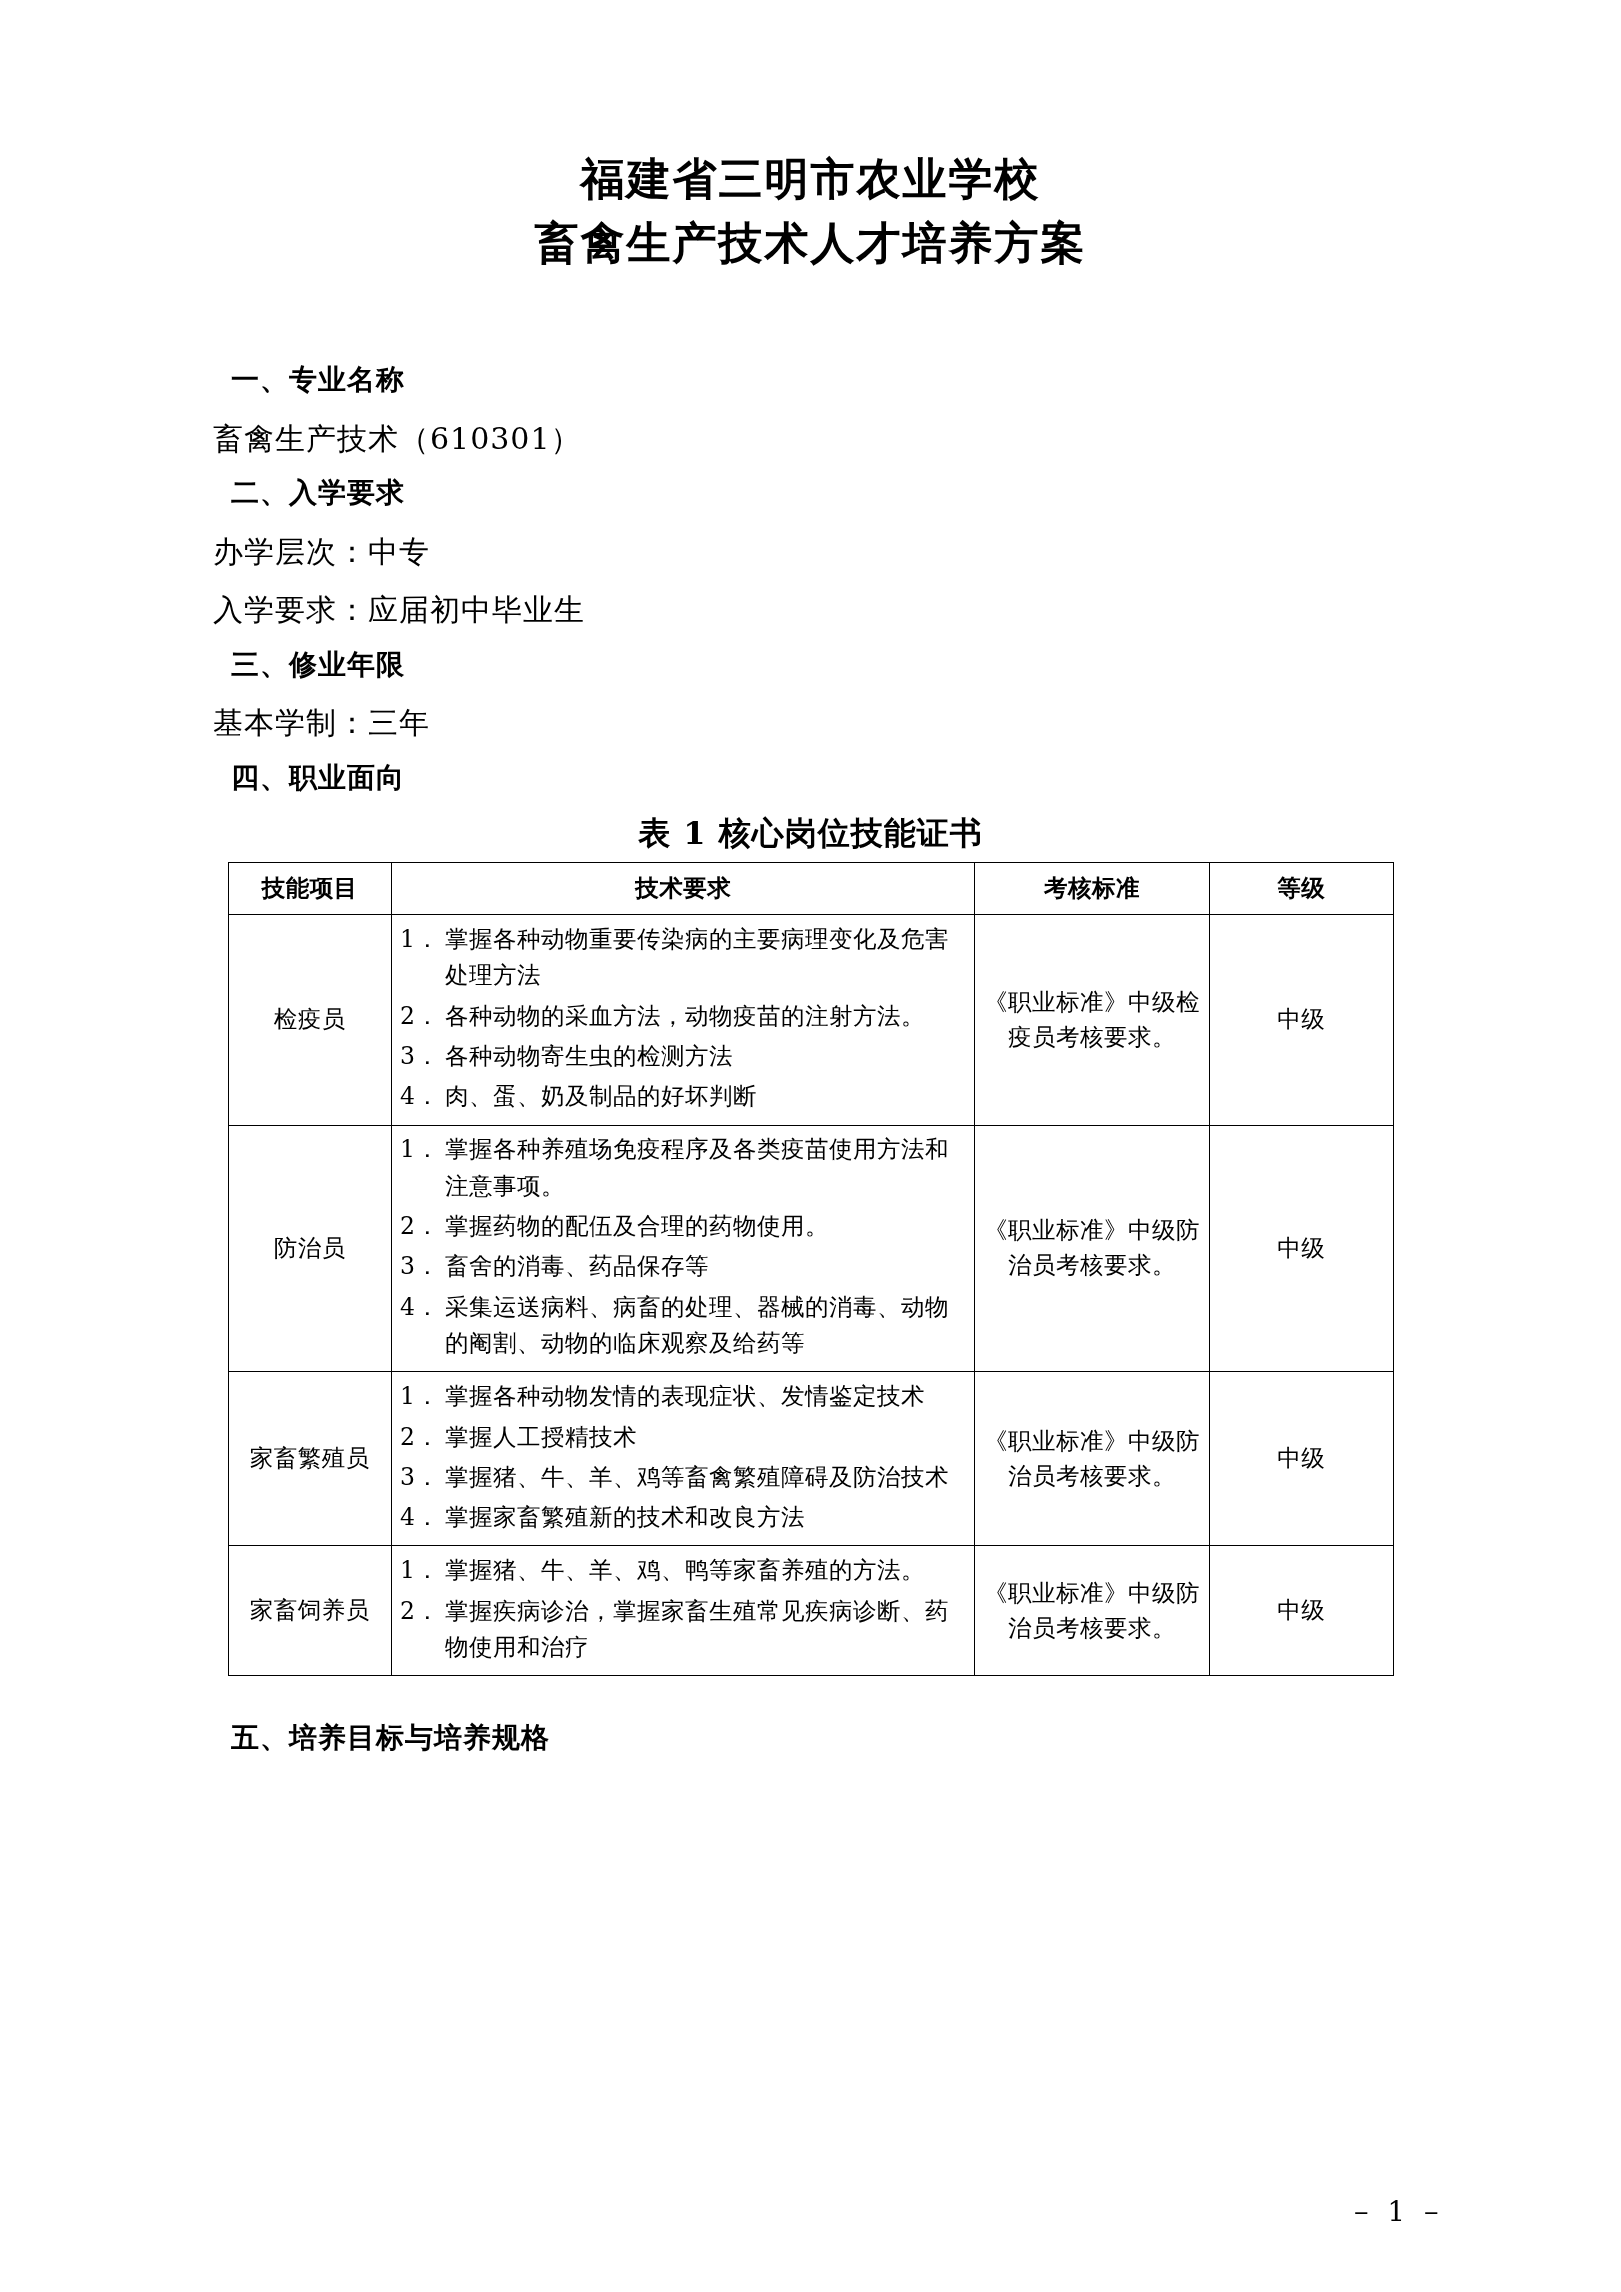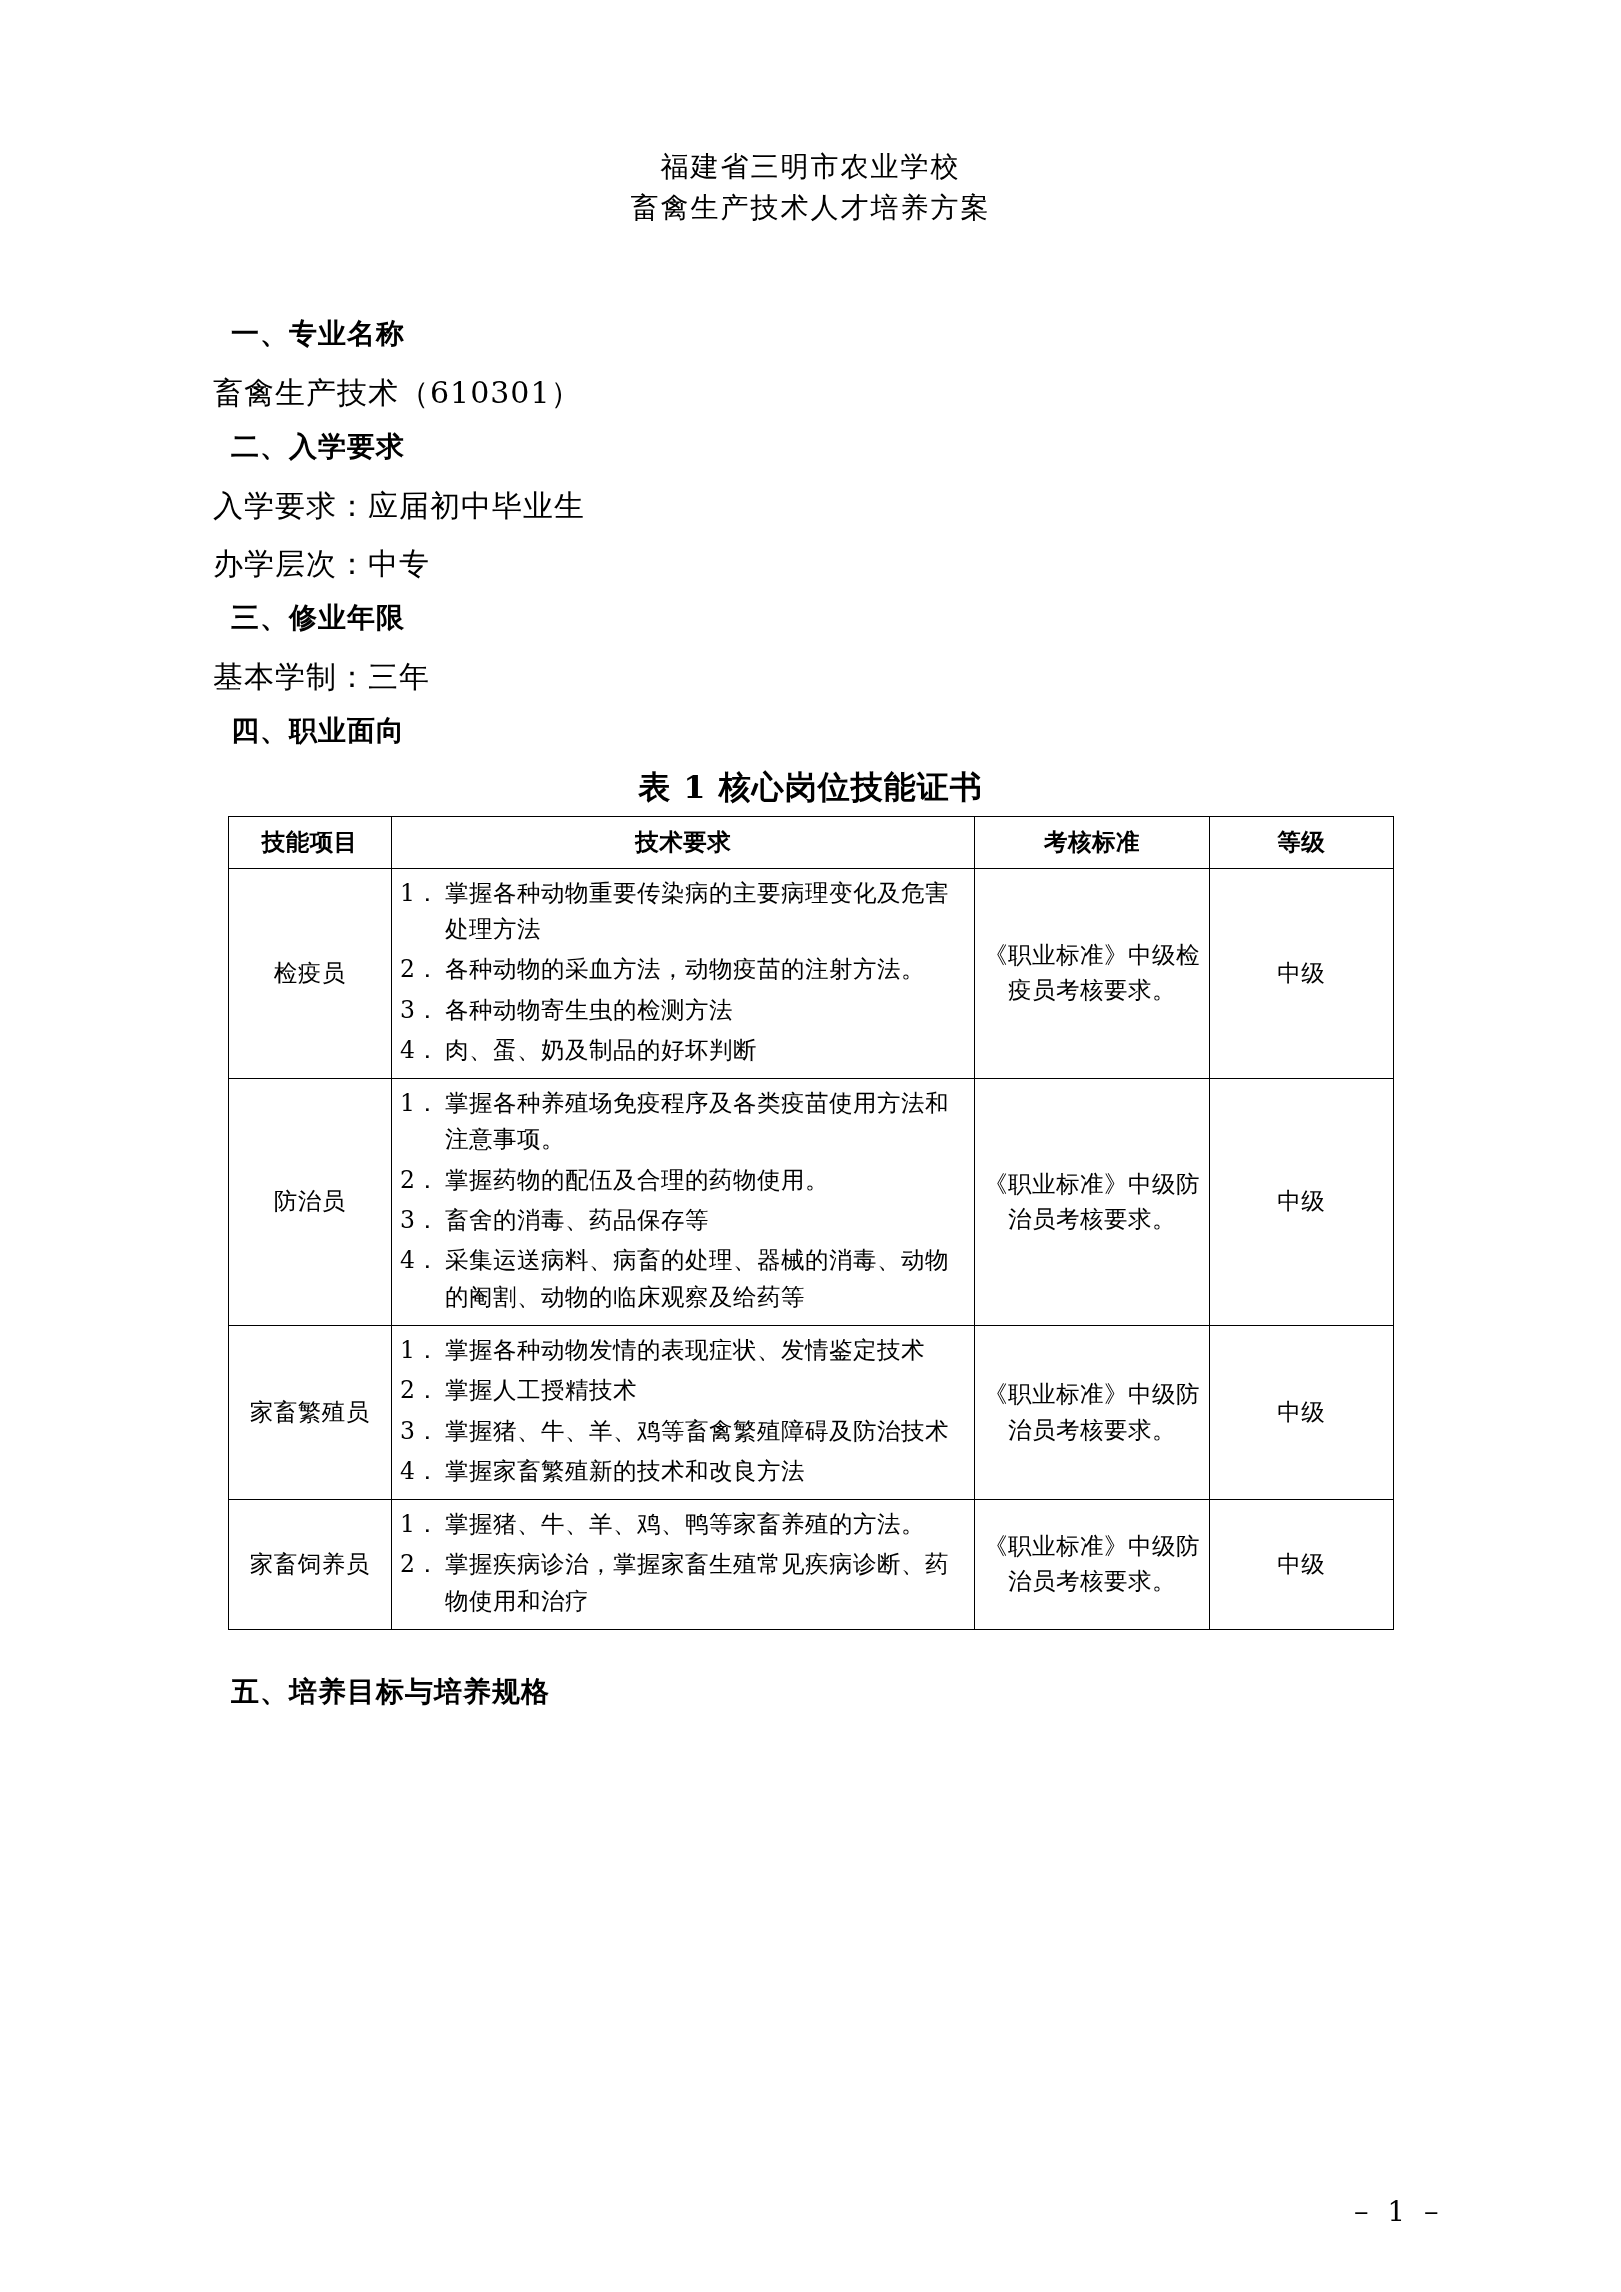--- a/index.html
+++ b/index.html
@@ -17,22 +17,22 @@
   .page {
     box-sizing: border-box;
     width: 1621px;
     height: 2293px;
     padding: 147px 172px 59px 172px;
     position: relative;
   }
   .doc-title {
     text-align: center;
     font-family: "DejaVu Serif", "Liberation Serif", serif;
-    font-weight: normal;
-    font-size: 28px;
+    font-weight: bold;
+    font-size: 44px;
     line-height: 1.45;
     letter-spacing: 2px;
     margin: 0 0 7.8px 0;
   }
   .doc-title .line2 {
     display: block;
   }
   .spacer-lg { height: 76px; }
   .heading {
     font-family: "DejaVu Sans", "Liberation Sans", sans-serif;
@@ -136,22 +136,22 @@
     <span>福建省三明市农业学校</span>
     <span class="line2">畜禽生产技术人才培养方案</span>
   </h1>
 
   <div class="spacer-lg"></div>
 
   <h2 class="heading">一、专业名称</h2>
   <p class="para">畜禽生产技术（610301）</p>
 
   <h2 class="heading">二、入学要求</h2>
+  <p class="para">办学层次：中专</p>
   <p class="para">入学要求：应届初中毕业生</p>
-  <p class="para">办学层次：中专</p>
 
   <h2 class="heading">三、修业年限</h2>
   <p class="para">基本学制：三年</p>
 
   <h2 class="heading">四、职业面向</h2>
 
   <div class="tbl-caption">表 1   核心岗位技能证书</div>
 
   <table class="skills">
     <colgroup>

